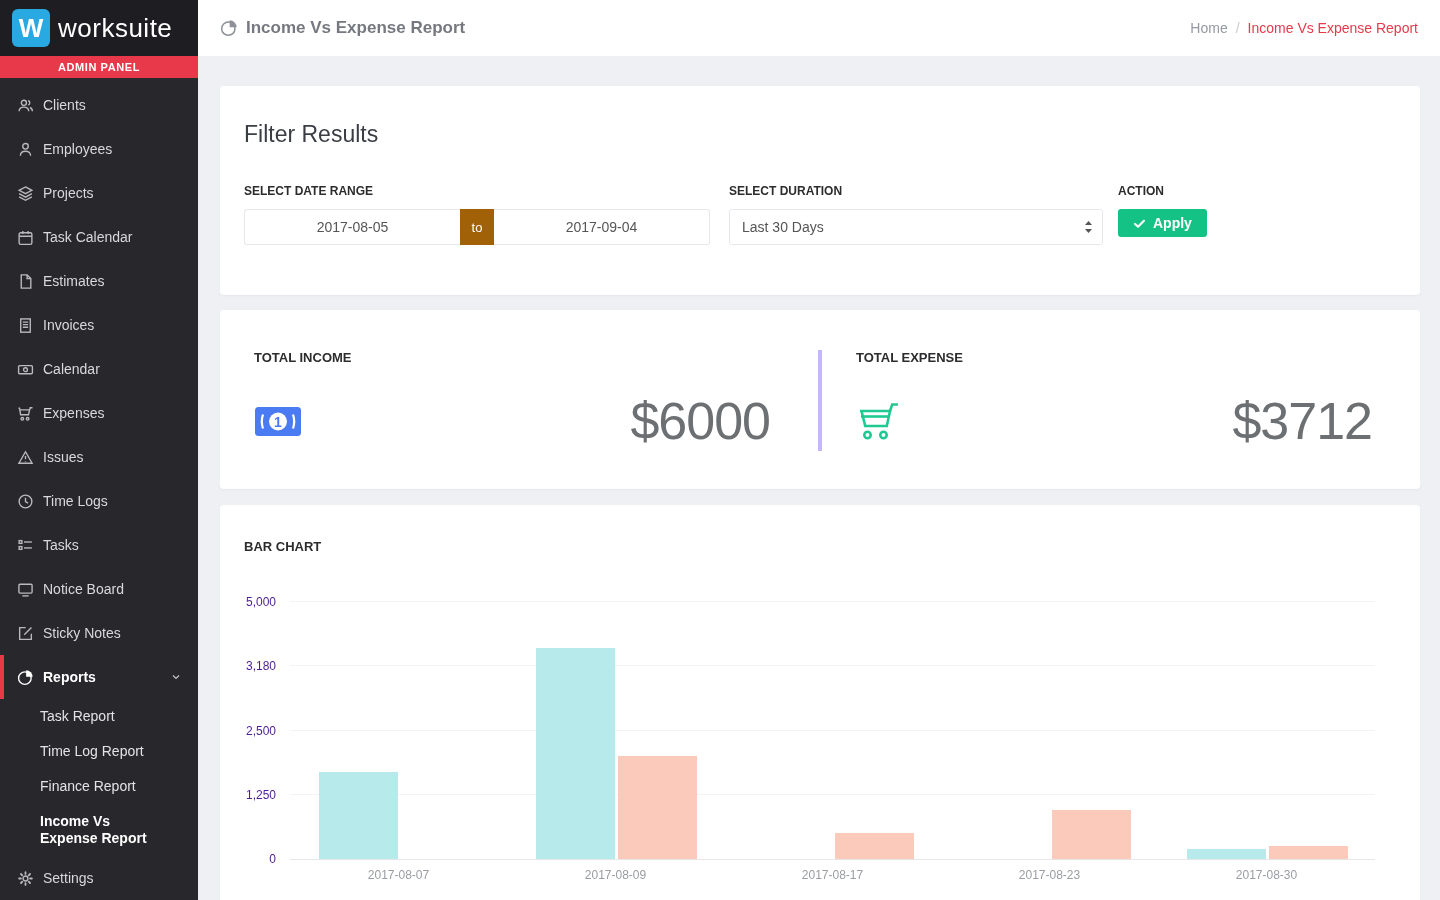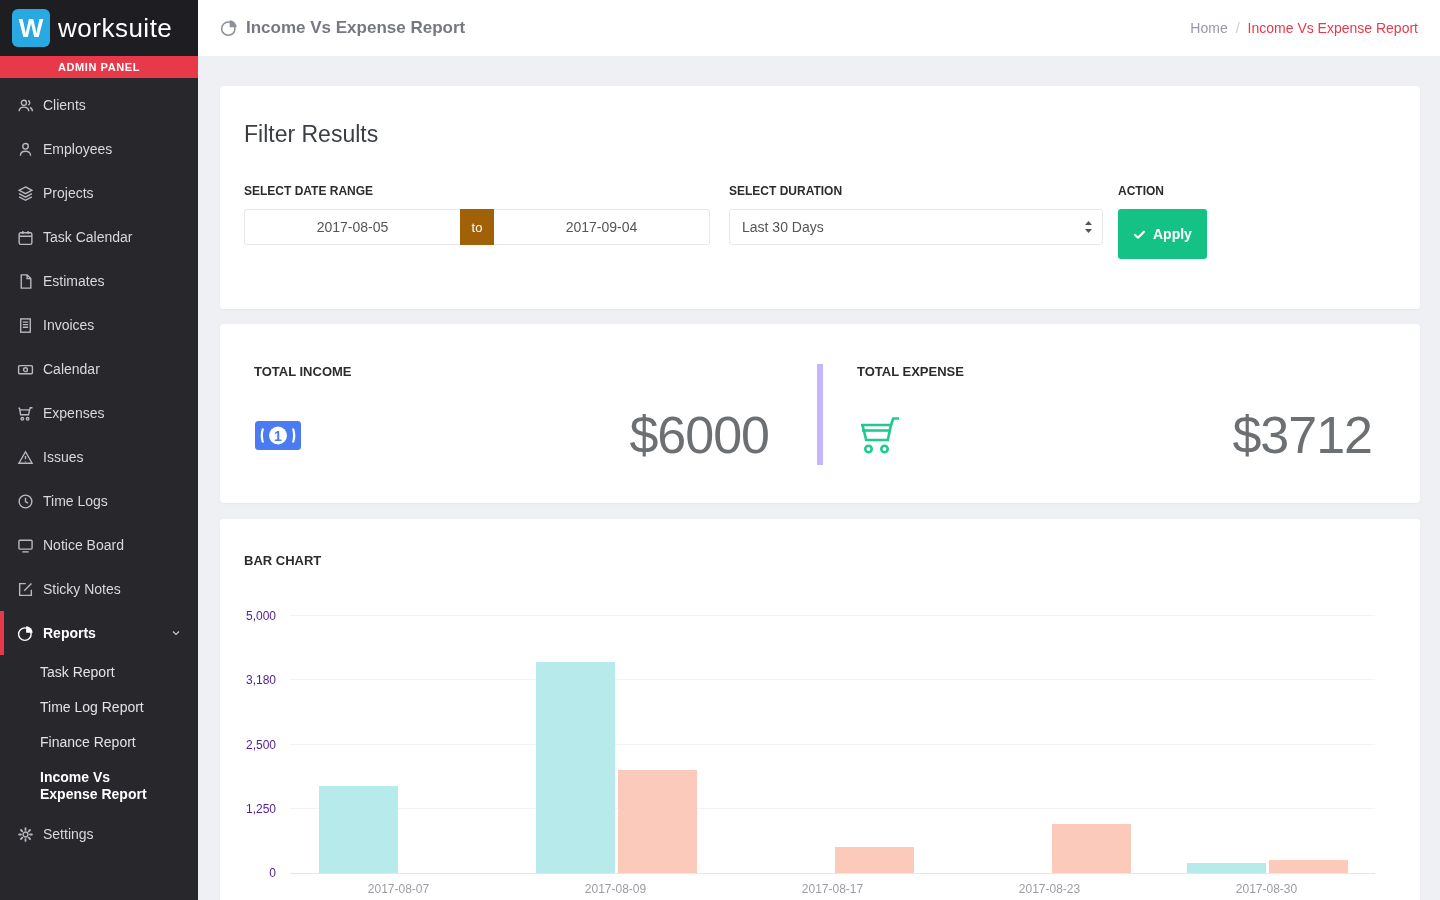--- a/index.html
+++ b/index.html
@@ -42,26 +42,26 @@
   .col-date { width:466px; margin-right:19px; }
   .col-duration { width:374px; margin-right:15px; }
   .range-group { display:flex; height:36px; }
   .range-group input { flex:1; border:1px solid #e6e8ec; font-size:14px; color:#555; text-align:center; outline:none; font-family:inherit; background:#fff; }
   .range-group input.from { border-radius:3px 0 0 3px; border-right:none; }
   .range-group input.to-input { border-radius:0 3px 3px 0; border-left:none; }
   .to-badge { width:34px; background:#a16207; color:#fff; font-size:13px; display:flex; align-items:center; justify-content:center; }
   .select-wrap { position:relative; height:36px; }
   .select-wrap select { appearance:none; -webkit-appearance:none; width:100%; height:36px; border:1px solid #e6e8ec; border-radius:3px; background:#fff; font-size:14px; color:#555; padding:0 26px 0 12px; font-family:inherit; outline:none; }
   .select-arrows { position:absolute; right:10px; top:11px; pointer-events:none; display:flex; }
-  .apply-btn { display:inline-flex; align-items:center; gap:7px; background:#15c286; border:none; color:#fff; font-weight:700; font-size:14px; padding:0 15px; height:50px; border-radius:3px; cursor:pointer; font-family:inherit; }
+  .apply-btn { display:inline-flex; align-items:center; gap:7px; background:#15c286; border:none; color:#fff; font-weight:700; font-size:14px; padding:0 15px; height:28px; border-radius:3px; cursor:pointer; font-family:inherit; }
 
   
   .summary-card { margin-top:15px; display:flex; padding:40px 0 38px 0; }
   .sum-col { flex:1; padding:0 48px 0 34px; }
-  .sum-col.right { border-left:6px solid #c4b5fd; }
+  .sum-col.right { border-left:4px solid #c4b5fd; }
   .sum-label { font-size:13px; font-weight:700; color:#2c2c2e; margin-bottom:26px; }
   .sum-row { display:flex; align-items:center; justify-content:space-between; }
   .sum-value { font-size:52px; color:#6d7073; letter-spacing:-1px; font-weight:400; }
 
   
   .chart-card { margin-top:16px; padding:34px 24px 60px 24px; }
   .chart-label { font-size:13px; font-weight:700; color:#2c2c2e; }
   .plot-outer { margin:48px 21px 0 46px; }
   .plot { position:relative; height:258px; border-bottom:1px solid #e7e7ea; }
   .gridline { position:absolute; left:0; right:0; height:1px; background:#f3f3f5; }
@@ -167,20 +167,31 @@
       <span>Issues</span>
     </div>
     <div class="nav-item">
       <span class="icn">
           <svg class="ic" width="17" height="17" viewBox="0 0 16 16" fill="none" stroke="currentColor" stroke-width="1.3">
             <circle cx="8" cy="8" r="6"></circle>
             <path d="M8 4.5V8l2.4 1.5"></path>
           </svg>
         </span>
       <span>Time Logs</span>
+    </div>
+    <div class="nav-item">
+      <span class="icn">
+          <svg class="ic" width="17" height="17" viewBox="0 0 16 16" fill="none" stroke="currentColor" stroke-width="1.3">
+            <rect x="2" y="3.4" width="2.6" height="2.6"></rect>
+            <path d="M6.6 4.7H14"></path>
+            <rect x="2" y="9" width="2.6" height="2.6"></rect>
+            <path d="M6.6 10.3H14"></path>
+          </svg>
+        </span>
+      <span>Tasks</span>
     </div>
     <div class="nav-item">
       <span class="icn">
           <svg class="ic" width="17" height="17" viewBox="0 0 16 16" fill="none" stroke="currentColor" stroke-width="1.3">
             <rect x="1.8" y="3" width="12.4" height="8.4" rx="1"></rect>
             <path d="M5 14h6"></path>
           </svg>
         </span>
       <span>Notice Board</span>
     </div>

